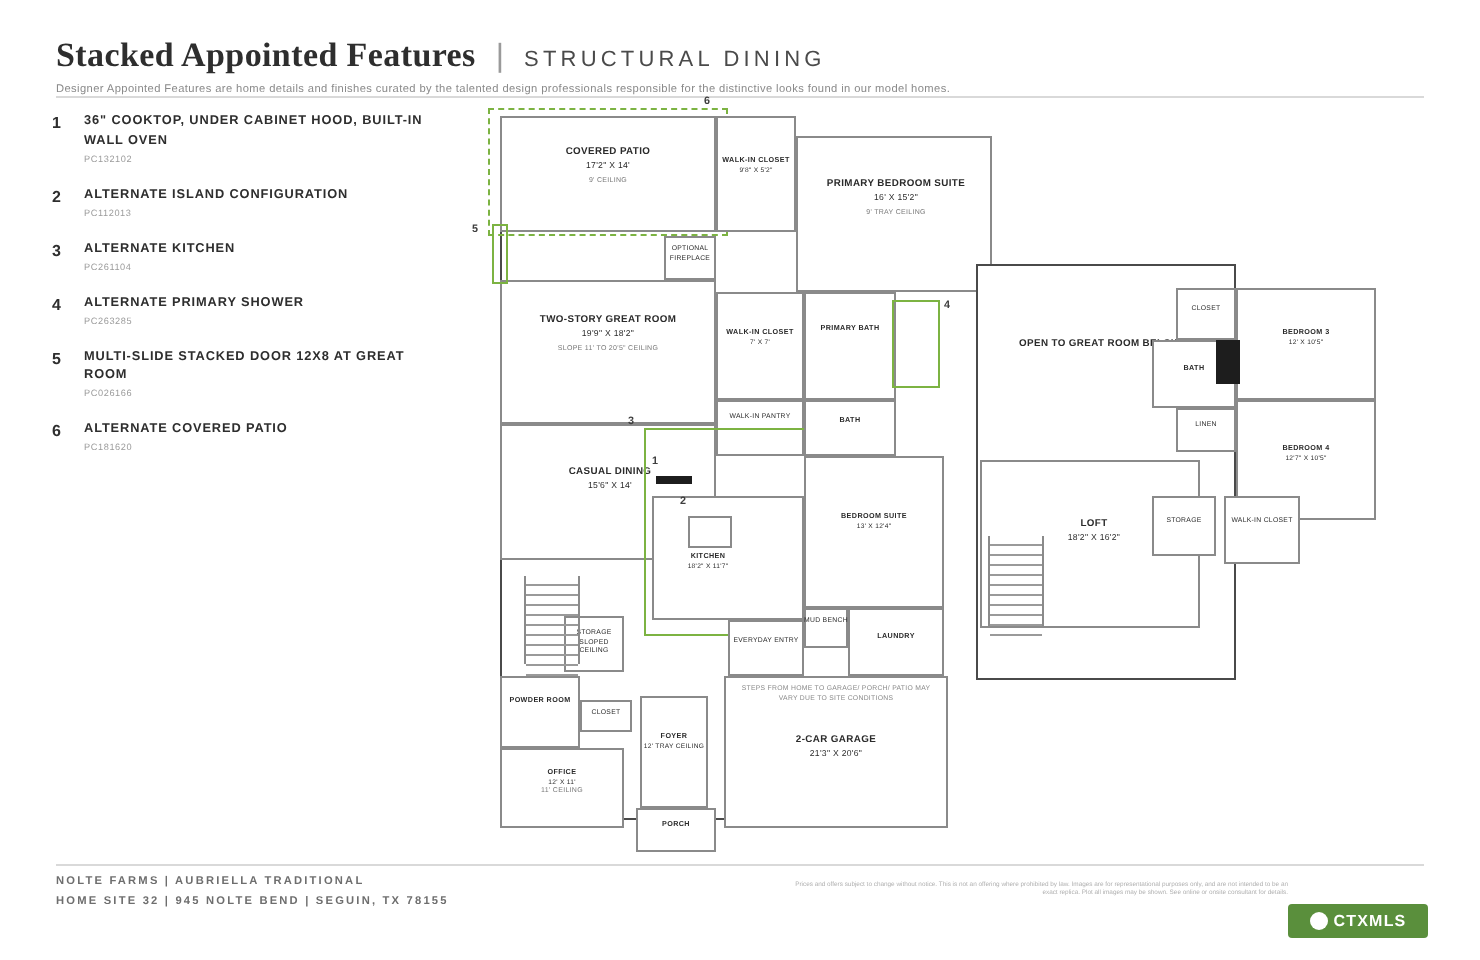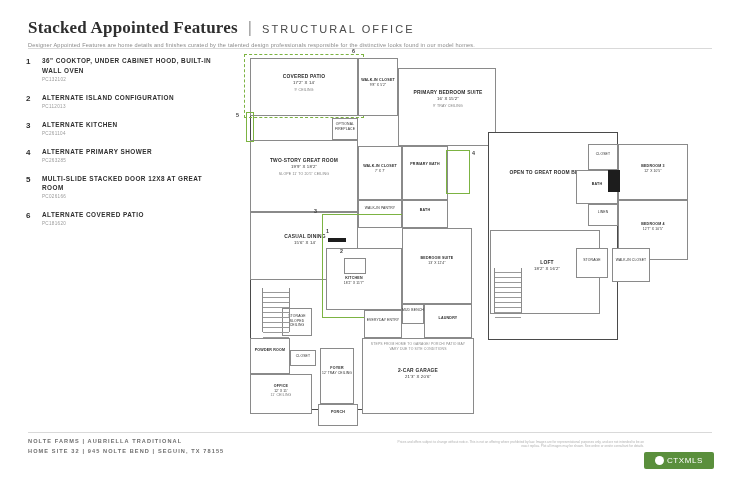--- a/index.html
+++ b/index.html
@@ -86,33 +86,33 @@
   }
   .ctxmls{
     position:absolute;right:26px;top:452px;width:70px;height:17px;
     background:#5a8f3c;border-radius:2px;display:flex;align-items:center;
     justify-content:center;gap:3px;
   }
   .ctxmls .dot{
     width:9px;height:9px;border-radius:50%;background:#ffffff;flex:none;
   }
   .ctxmls span{
-    color:#fff;font-size:8px;font-weight:400;letter-spacing:.6px;text-align:right;
+    color:#fff;font-size:8px;font-weight:700;letter-spacing:.6px;text-align:right;
   }
 </style>
 </head>
 <body>
 
 <div class="page">
 
   <div class="header">
     <div class="title-row">
       <span class="title-main">Stacked Appointed Features</span>
       <span class="title-bar">|</span>
-      <span class="title-sub">STRUCTURAL OFFICE</span>
+      <span class="title-sub">STRUCTURAL DINING</span>
     </div>
     <div class="subtitle">Designer Appointed Features are home details and finishes curated by the talented design professionals responsible for the distinctive looks found in our model homes.</div>
   </div>
   <div class="hr"></div>
 
   <div class="legend">
     <div class="legend-item">
       <div class="legend-num">1</div>
       <div class="legend-text">
         <div class="legend-label">36" Cooktop, Under Cabinet Hood, Built-in Wall Oven</div>

